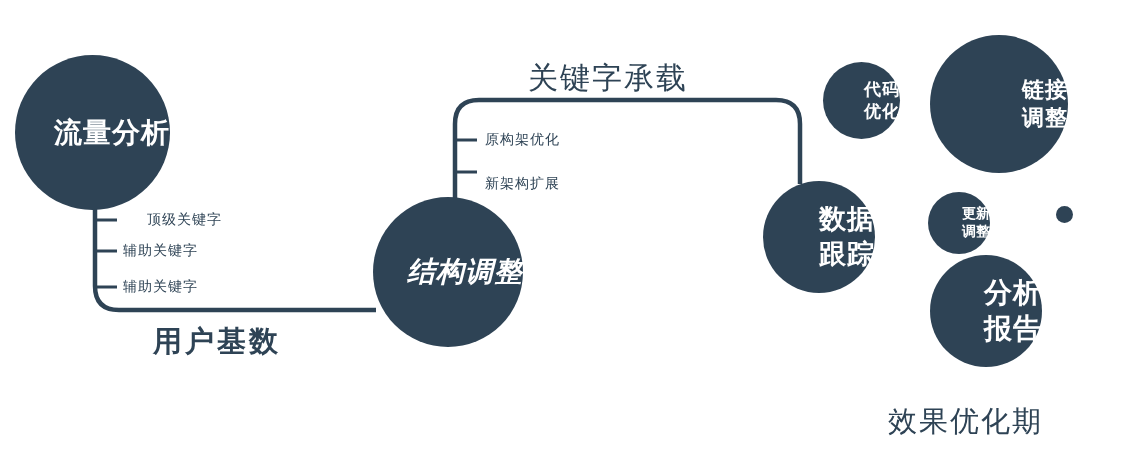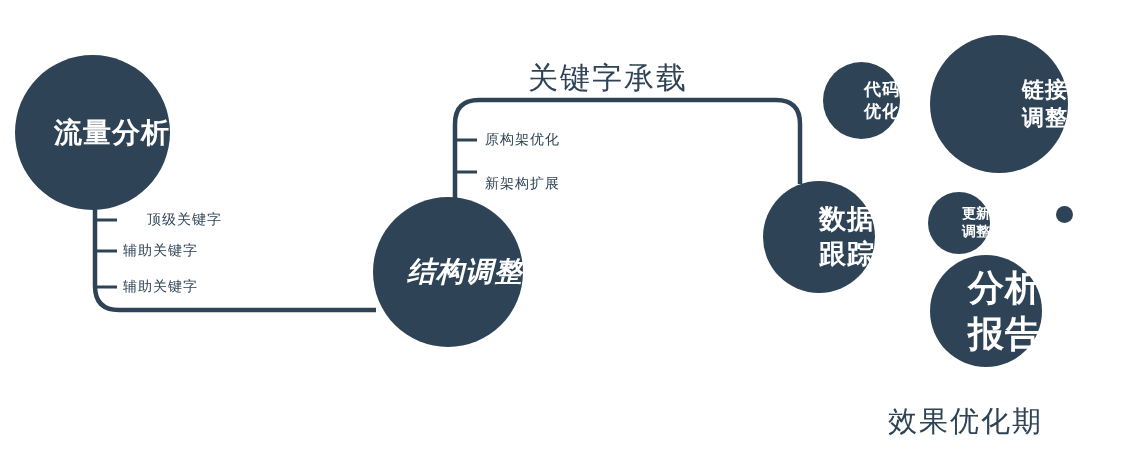--- a/index.html
+++ b/index.html
@@ -38,21 +38,21 @@
     line-height: 1.28;
     font-weight: 600;
     letter-spacing: 1px;
   }
   .node-traffic   { left: 15px;  top: 55px;  width: 155px; height: 155px; font-size: 28px; }
   .node-structure { left: 373px; top: 197px; width: 150px; height: 150px; font-size: 28px; font-style: italic; }
   .node-tracking  { left: 763px; top: 181px; width: 112px; height: 112px; font-size: 27px; }
   .node-code      { left: 823px; top: 62px;  width: 77px;  height: 77px;  font-size: 17px; }
   .node-link      { left: 930px; top: 35px;  width: 138px; height: 138px; font-size: 22px; }
   .node-update    { left: 928px; top: 192px; width: 62px;  height: 62px;  font-size: 14px; letter-spacing: 0; }
-  .node-report    { left: 930px; top: 255px; width: 112px; height: 112px; font-size: 36px; }
+  .node-report    { left: 930px; top: 255px; width: 112px; height: 112px; font-size: 28px; }
   .node-dot       { left: 1056px; top: 206px; width: 17px; height: 17px; }
 
   .branch-label {
     position: absolute;
     transform: translateY(-50%);
     font-size: 14px;
     color: var(--primary);
     font-weight: 400;
     letter-spacing: 1px;
     white-space: nowrap;
@@ -141,17 +141,18 @@
     <span>报告</span>
   </div>
 
   <div class="branch-label" style="left:123px; top:220px;margin-left:24px;">顶级关键字</div>
   <div class="branch-label" style="left:123px; top:251px;">辅助关键字</div>
   <div class="branch-label" style="left:123px; top:287px;">辅助关键字</div>
 
   <div class="branch-label" style="left:485px; top:140px;">原构架优化</div>
   <div class="branch-label" style="left:485px; top:184px;">新架构扩展</div>
 
+  <div class="edge-label edge-user-base">用户基数</div>
   <div class="edge-label edge-keyword-carry">关键字承载</div>
 
   <div class="caption">效果优化期</div>
 
 </div>
 
 </body></html>

